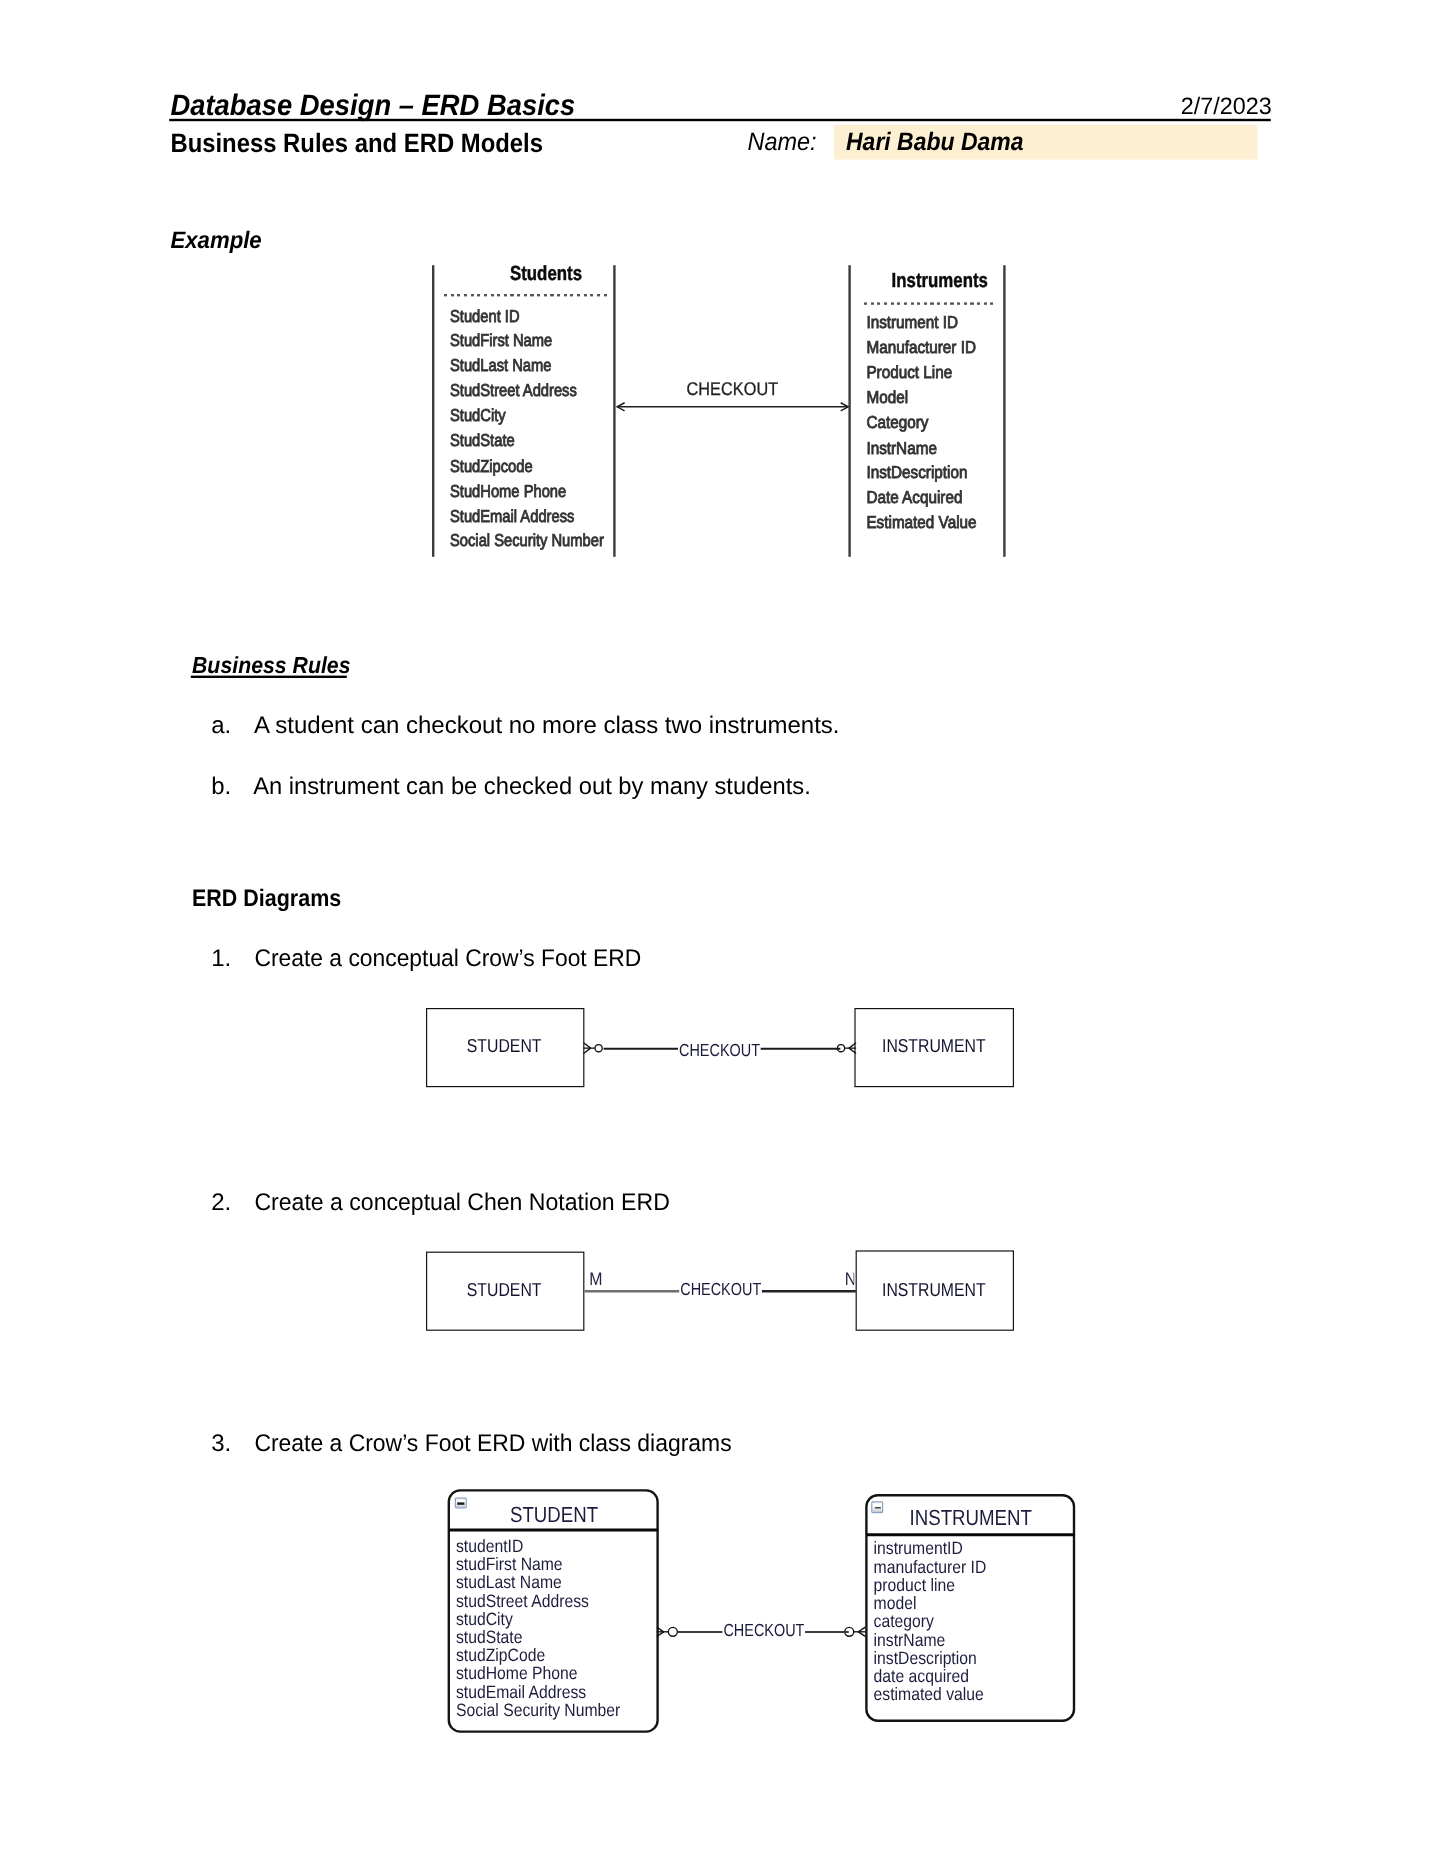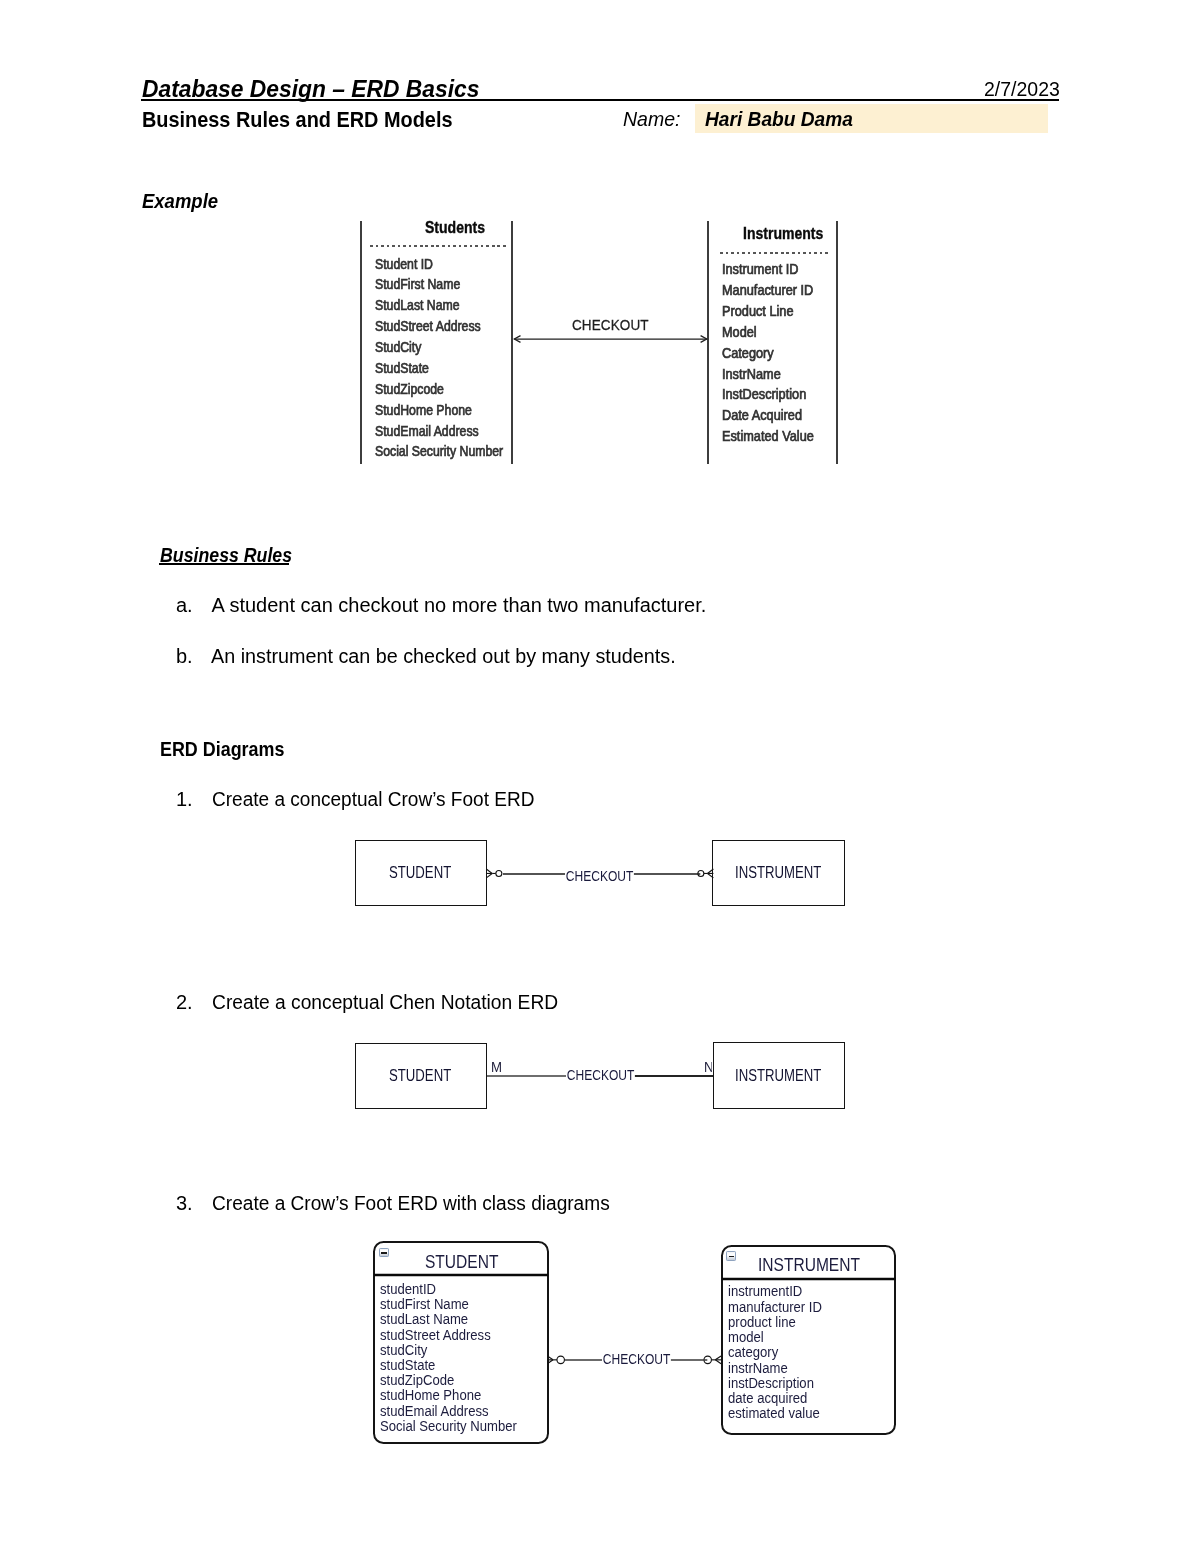--- a/index.html
+++ b/index.html
@@ -54,21 +54,21 @@
   <div class="abs" id="hdr-namebox" style="background: rgb(253, 240, 210);"></div>
   <div class="abs" id="hdr-namevalue">Hari Babu Dama</div>
 
   <div class="abs" id="h-example">Example</div>
   <div class="abs" id="h-rules">Business Rules</div>
   <div class="abs" id="h-rules-ul"></div>
   <div class="abs" id="h-erd">ERD Diagrams</div>
 
   <div id="lists">
       <div class="li-marker" style="left: 176px; top: 594px;">a.</div>
-      <div class="li-text" style="left: 211.6px; top: 594px; transform: scaleX(1);">A student can checkout no more than two manufacturer.</div>
+      <div class="li-text" style="left: 211.6px; top: 594px; transform: scaleX(1);">A student can checkout no more class two instruments.</div>
       <div class="li-marker" style="left: 176px; top: 645px;">b.</div>
       <div class="li-text" style="left: 210.8px; top: 645px; transform: scaleX(0.988);">An instrument can be checked out by many students.</div>
       <div class="li-marker" style="left: 176px; top: 788px;">1.</div>
       <div class="li-text" style="left: 211.6px; top: 788px; transform: scaleX(0.952);">Create a conceptual Crow’s Foot ERD</div>
       <div class="li-marker" style="left: 176px; top: 991px;">2.</div>
       <div class="li-text" style="left: 211.6px; top: 991px; transform: scaleX(0.961);">Create a conceptual Chen Notation ERD</div>
       <div class="li-marker" style="left: 176px; top: 1192px;">3.</div>
       <div class="li-text" style="left: 212px; top: 1192px; transform: scaleX(0.955);">Create a Crow’s Foot ERD with class diagrams</div>
     </div>
 

